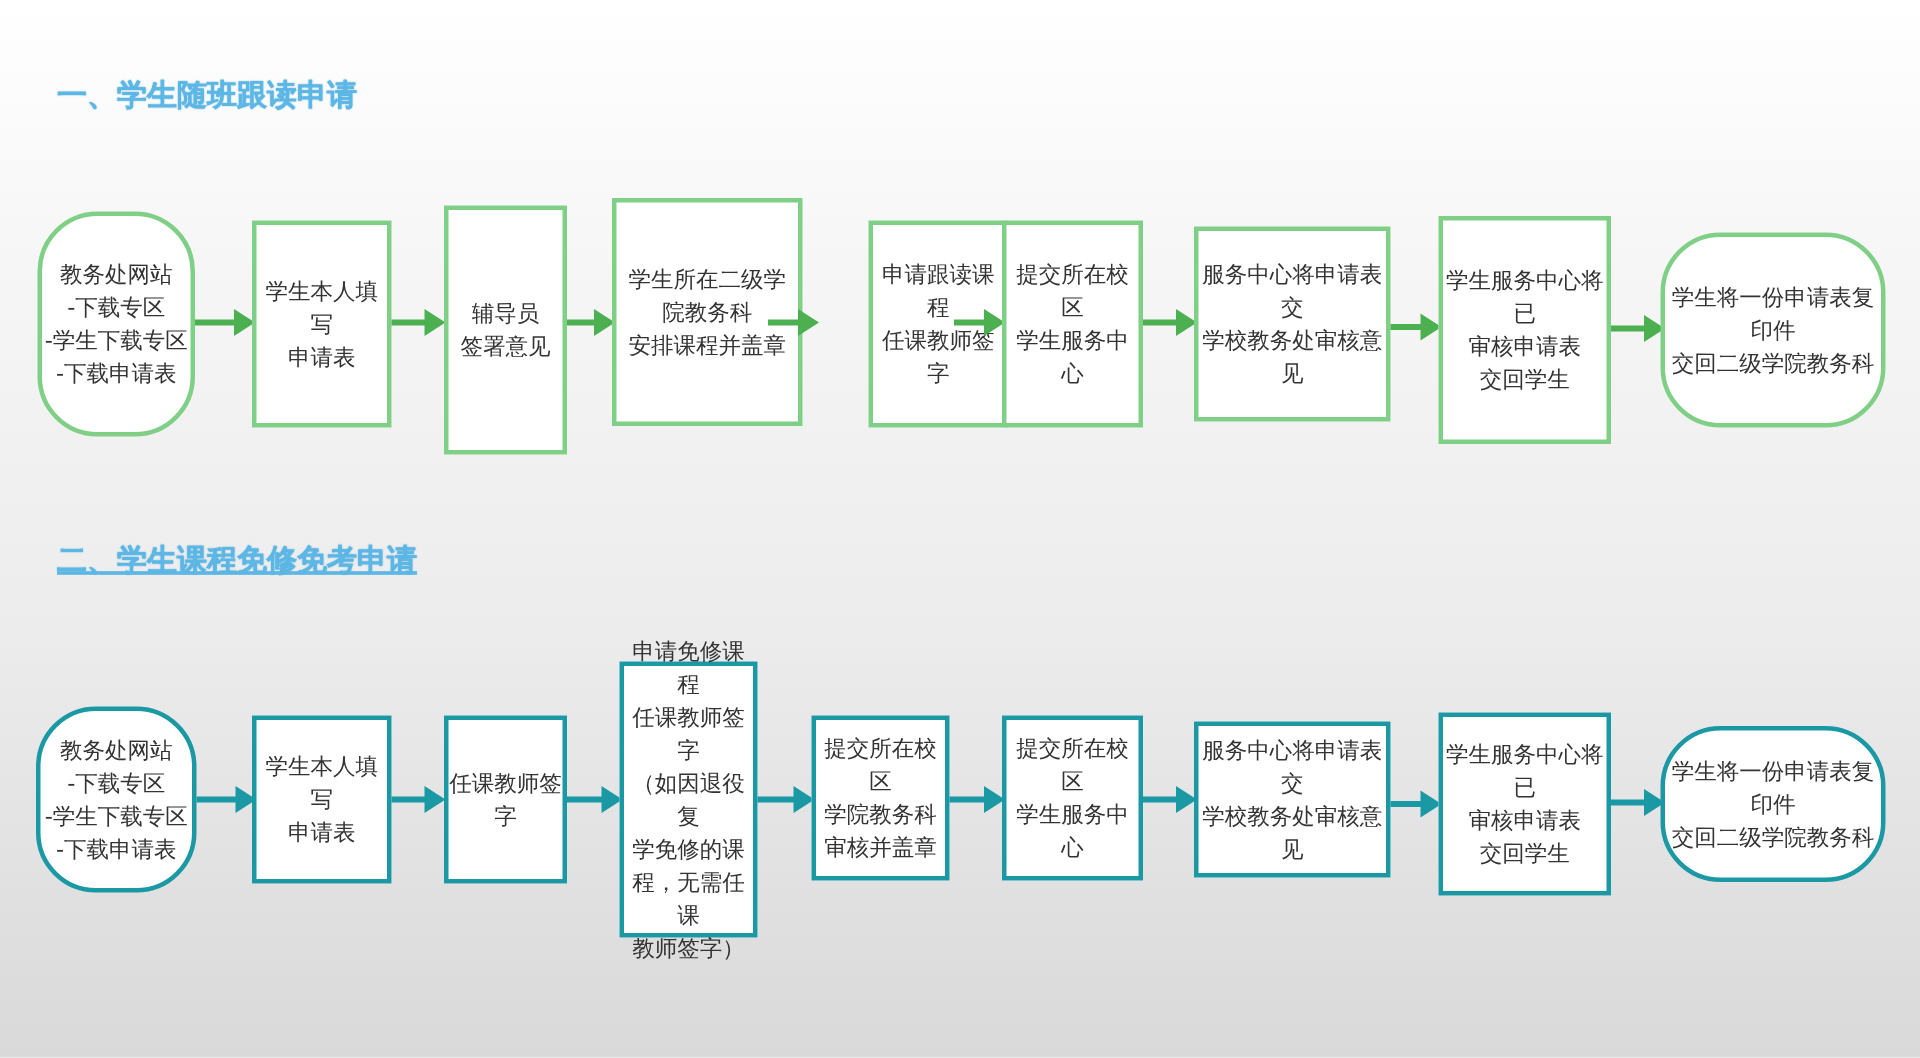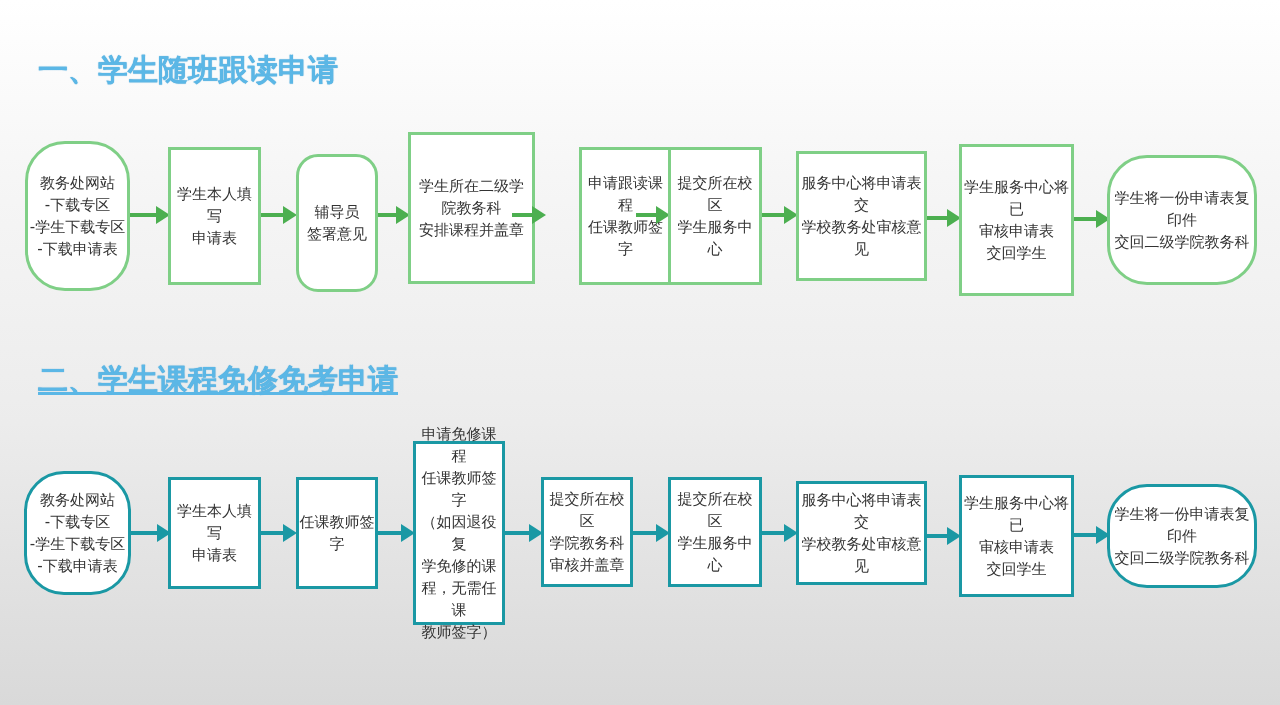--- a/index.html
+++ b/index.html
@@ -2,21 +2,21 @@
 <html><head>
 <meta charset="utf-8">
 <style>
   html, body { margin: 0; padding: 0; }
   body {
     width: 1280px; height: 705px; position: relative; overflow: hidden;
     background: linear-gradient(to bottom, #ffffff 0%, #f6f6f6 25%, #ececec 60%, #d9d9d9 100%);
     font-family: "DejaVu Sans", sans-serif;
   }
   .title {
-    position: absolute; left: 38px; font-size: 30px; font-weight: bold;
+    position: absolute; left: 38px; font-size: 20px; font-weight: bold;
     color: #5bb7e6; letter-spacing: 0px;
     text-shadow: 0 0 1px #3a9bd0;
   }
   .t1 { top: 50px; }
   .t2 { top: 360px; text-decoration: underline; }
   .node {
     position: absolute; box-sizing: border-box; background: #fff;
     display: flex; align-items: center; justify-content: center; text-align: center;
     font-size: 15px; line-height: 22px; color: #333; white-space: pre-line;
   }
@@ -42,21 +42,21 @@
   <div class="arrow ag" style="left:130px;top:215px;width:40px;">
       <div class="line" style="width:28px"></div>
       <div class="head" style="left:26px"></div>
     </div>
   <div class="node g" style="left:168px;top:147px;width:93px;height:138px;">学生本人填写
 申请表</div>
   <div class="arrow ag" style="left:261px;top:215px;width:36px;">
       <div class="line" style="width:24px"></div>
       <div class="head" style="left:22px"></div>
     </div>
-  <div class="node g" style="left:296px;top:154px;width:82px;height:138px;border-radius:22px;">辅导员
+  <div class="node g" style="left:296px;top:137px;width:82px;height:166px;">辅导员
 签署意见</div>
   <div class="arrow ag" style="left:378px;top:215px;width:32px;">
       <div class="line" style="width:20px"></div>
       <div class="head" style="left:18px"></div>
     </div>
   <div class="node g" style="left:408px;top:132px;width:127px;height:152px;">学生所在二级学
 院教务科
 安排课程并盖章</div>
   <div class="arrow ag" style="left:512px;top:215px;width:34px;">
       <div class="line" style="width:22px"></div>

